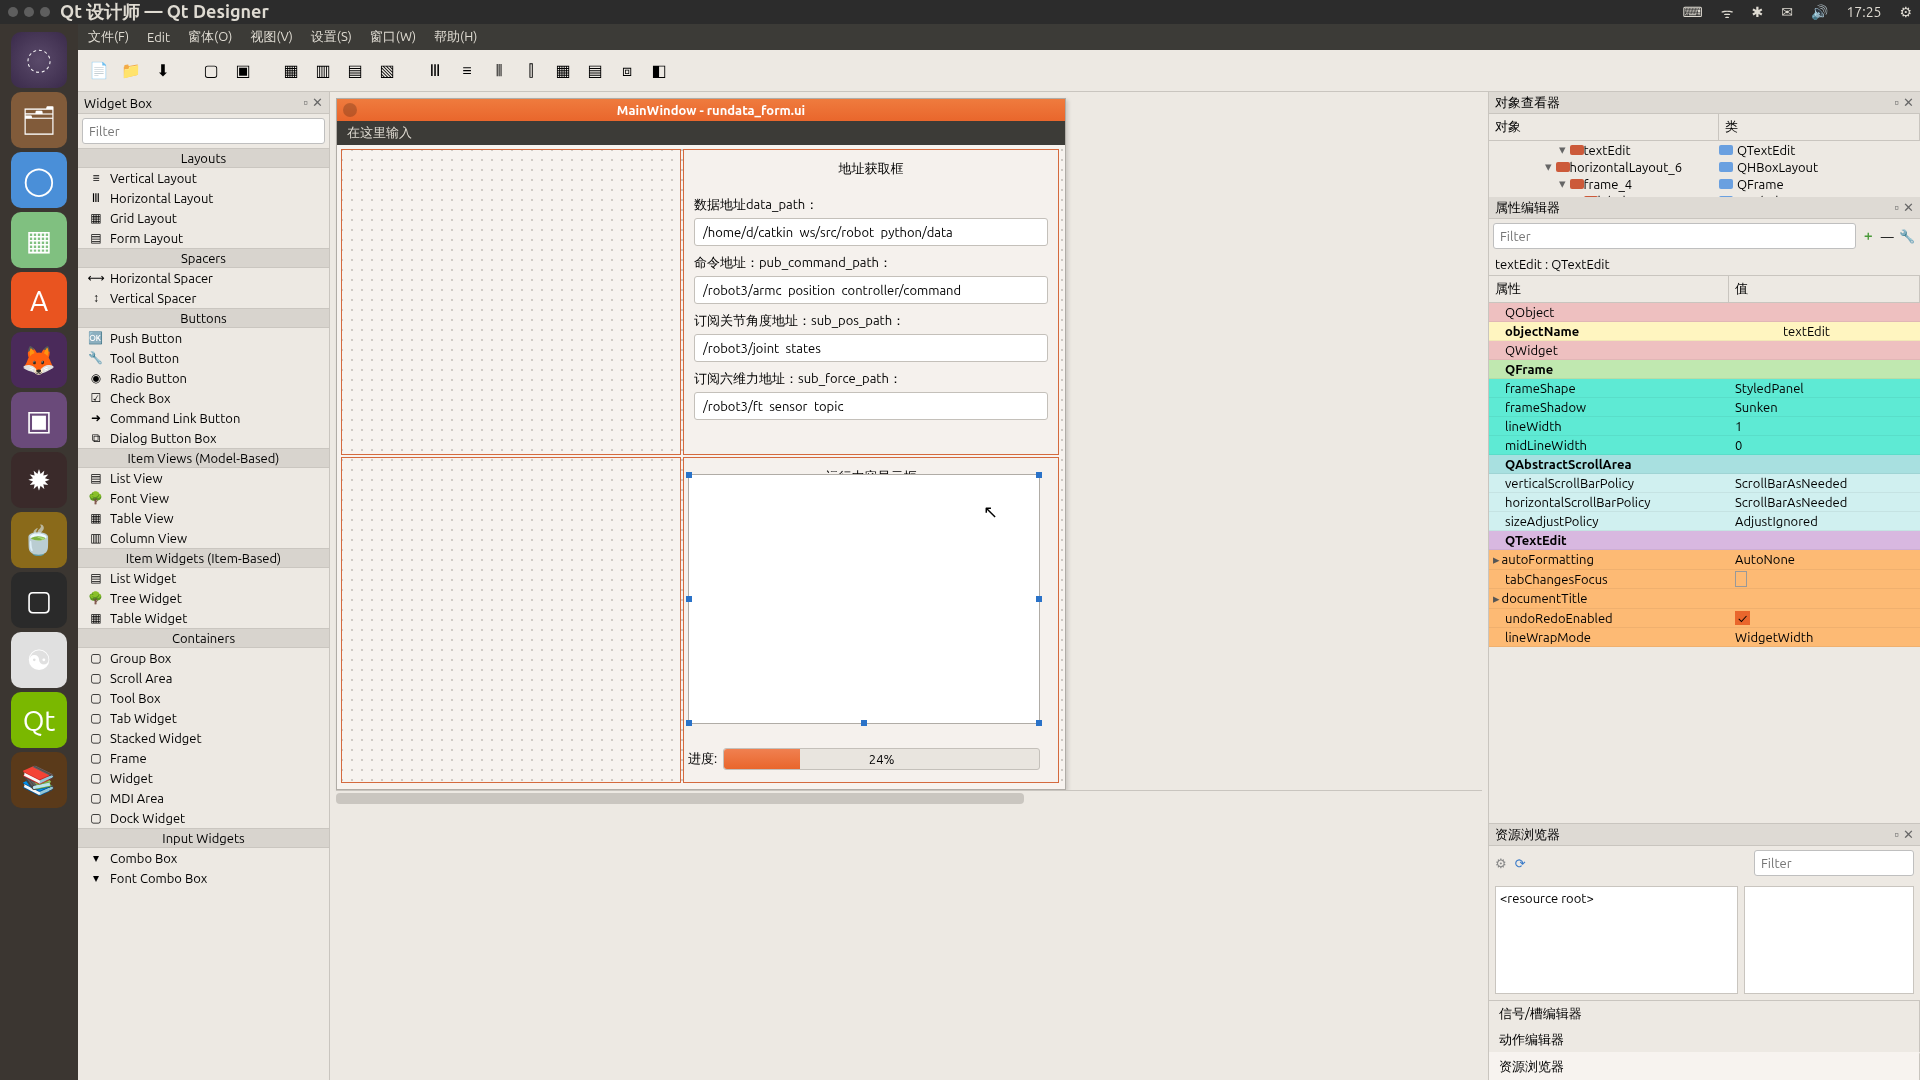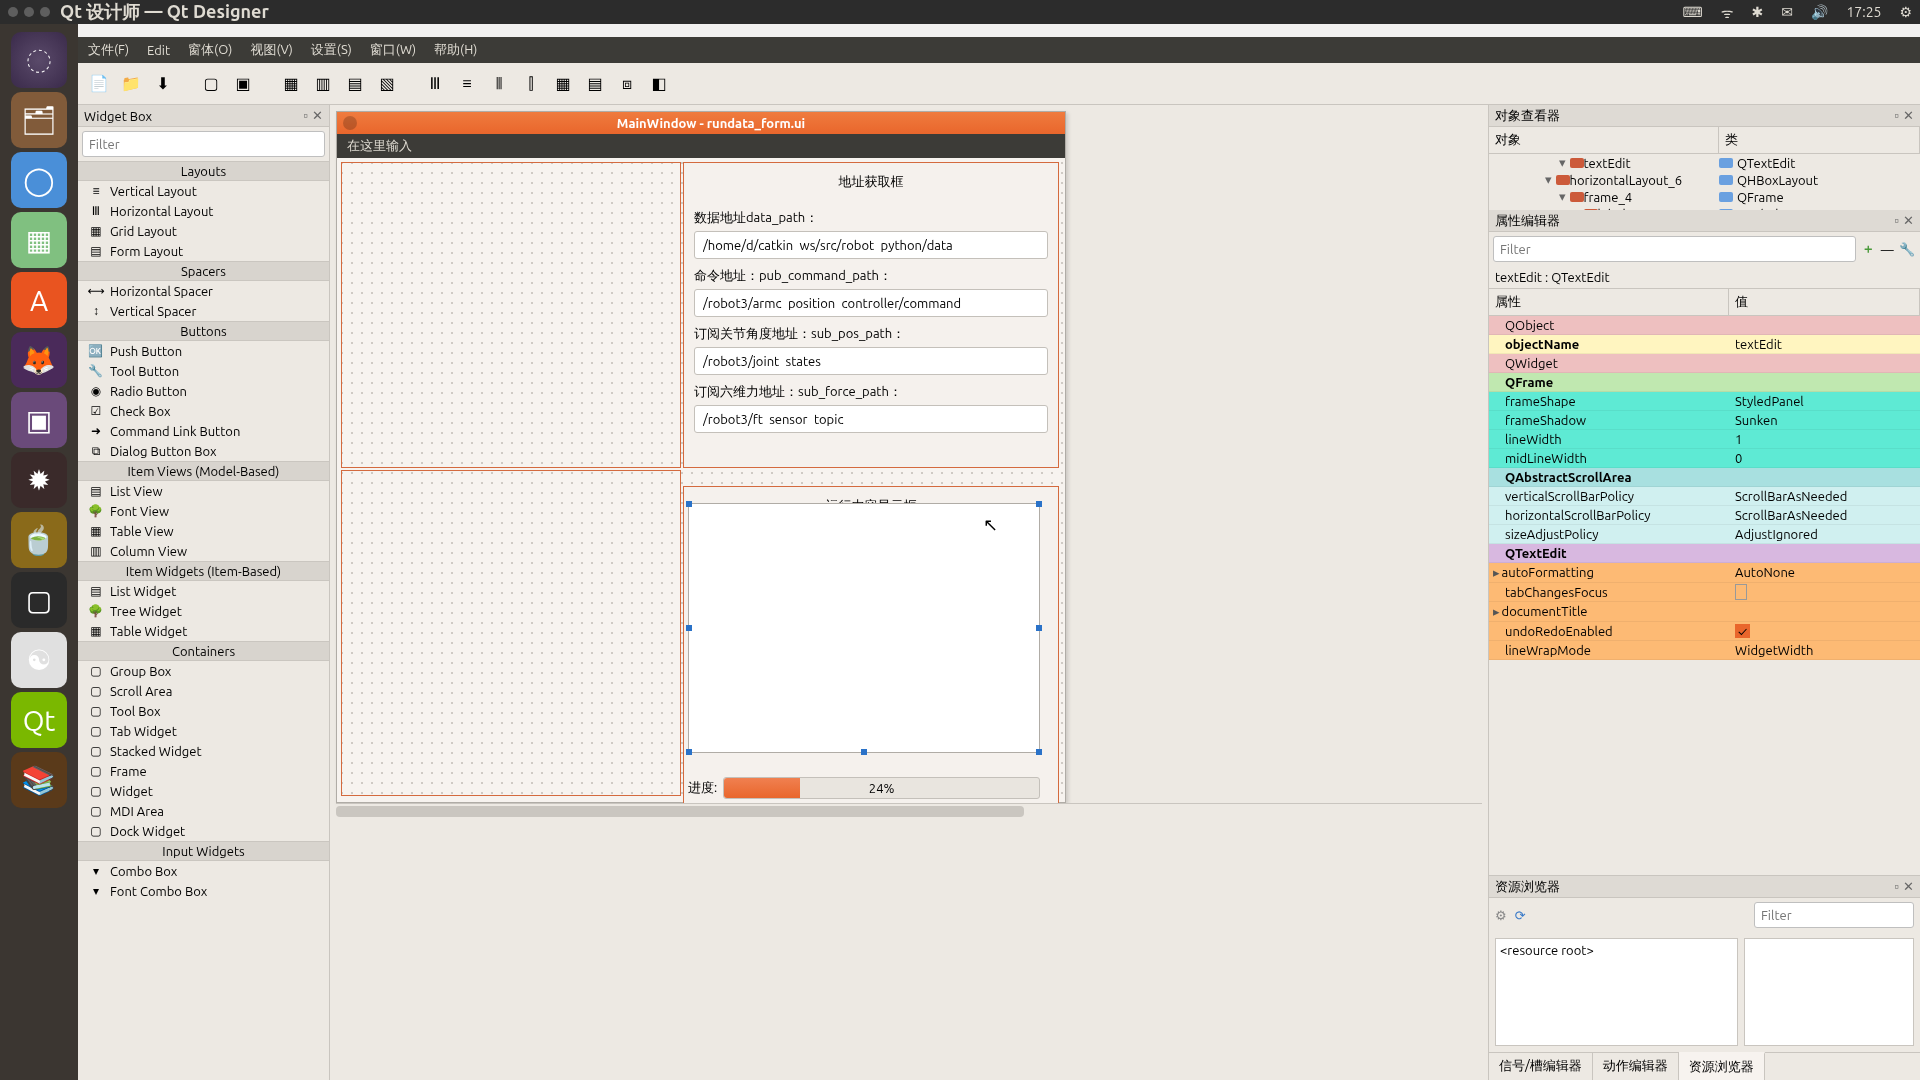--- a/index.html
+++ b/index.html
@@ -6,21 +6,21 @@
 body { background:#f2f1f0; width:1920px; height:1080px; overflow:hidden; position:relative; }
 .topbar { position:absolute; top:0; left:0; right:0; height:24px; background:#2c2c2c; color:#dfdbd2; display:flex; align-items:center; padding:0 8px; }
 .topbar .dots { display:flex; gap:6px; margin-right:10px; }
 .topbar .dot { width:10px; height:10px; border-radius:50%; background:#5e5e5e; }
 .topbar-title { font-size:18px; font-weight:bold; }
 .topbar-right { margin-left:auto; display:flex; gap:18px; align-items:center; }
 .topbar-right span { font-size:14px; }
 .launcher { position:absolute; left:0; top:24px; width:78px; bottom:0; background:#3b3631; display:flex; flex-direction:column; align-items:center; padding-top:8px; gap:4px; }
 .launcher .li { width:56px; height:56px; border-radius:10px; display:flex; align-items:center; justify-content:center; font-size:28px; color:#fff; }
 .li-ubuntu{background:radial-gradient(circle,#5a4a6a,#3a2a4a);} .li-files{background:#815b3a;} .li-chrome{background:#4a8fd8;} .li-calc{background:#80c080;} .li-soft{background:#e95420;} .li-ff{background:#4a2a5a;} .li-misc{background:#6a4a7a;} .li-ros{background:#3a2a2a;} .li-tea{background:#8a6a1a;} .li-term{background:#2a2a2a;} .li-weld{background:#e0e0e0;} .li-qt{background:#7ab800;} .li-xx{background:#5a3a1a;}
-.app { position:absolute; left:78px; top:24px; right:0; bottom:0; background:#ede9e3; display:flex; flex-direction:column;margin-top:13px; }
+.app { position:absolute; left:78px; top:24px; right:0; bottom:0; background:#ede9e3; display:flex; flex-direction:column; }
 .menubar { height:26px; background:#3c3b37; color:#dfdbd2; display:flex; align-items:center; padding:0 10px; gap:18px; }
 .menubar span { cursor:default; }
 .toolbar { height:42px; background:#ede9e3; border-bottom:1px solid #c9c5bf; display:flex; align-items:center; padding:0 8px; gap:6px; }
 .tb-ic { width:26px; height:26px; background:#ede9e3; border:1px solid transparent; border-radius:3px; display:flex; align-items:center; justify-content:center; font-size:16px; }
 .tb-sep { width:10px; }
 .ws { flex:1; display:flex; overflow:hidden; }
 .widgetbox { width:252px; background:#ede9e3; border-right:1px solid #c9c5bf; display:flex; flex-direction:column; }
 .panel-hdr { height:22px; background:#dedad4; border-bottom:1px solid #c9c5bf; display:flex; align-items:center; padding:0 6px; font-size:13px; justify-content:space-between; }
 .panel-hdr .icons { display:flex; gap:4px; font-size:10px; color:#666; }
 .wb-filter { margin:4px; height:26px; border:1px solid #bfbfbf; border-radius:3px; padding:0 6px; outline:none; background:#fff; }
@@ -29,21 +29,21 @@
 .wb-item { display:flex; align-items:center; gap:6px; padding:2px 6px 2px 10px; }
 .wb-ic { width:16px; height:16px; display:inline-flex; align-items:center; justify-content:center; font-size:12px; }
 .center { flex:1; overflow:auto; background:#ede9e3; padding:6px; }
 .design-win { width:730px; background:#fff; border:1px solid #b0aca6; box-shadow:2px 2px 4px rgba(0,0,0,.15); position:relative; }
 .dw-titlebar { height:22px; background:linear-gradient(#ef7b3e,#e9662c); color:#fff; display:flex; align-items:center; }
 .dw-tb-dot{ width:14px; height:14px; margin-left:6px; border-radius:50%; background:rgba(0,0,0,.2); }
 .dw-title { flex:1; text-align:center; font-weight:bold; font-size:13px; }
 .dw-menubar { height:24px; background:#3c3b37; color:#dfdbd2; display:flex; align-items:center; padding:0 10px; }
 .dw-body { position:relative; height:644px; background:#f7f3ef; background-image:radial-gradient(#cfcac4 1px, transparent 1px); background-size:10px 10px; }
 .cell { position:absolute; border:1px solid #d46a3e; }
-.cell-tl{left:4px;top:4px;width:340px;height:306px;} .cell-tr{left:346px;top:4px;width:376px;height:306px;background:#f5f1ed;} .cell-bl{left:4px;top:312px;width:340px;height:326px;} .cell-br{left:346px;top:328px;width:376px;height:326px;background:#f5f1ed;}
+.cell-tl{left:4px;top:4px;width:340px;height:306px;} .cell-tr{left:346px;top:4px;width:376px;height:306px;background:#f5f1ed;} .cell-bl{left:4px;top:312px;width:340px;height:326px;} .cell-br{left:346px;top:312px;width:376px;height:326px;background:#f5f1ed;}
 .cell-tr, .cell-br { padding:8px 10px; }
 .grp-title { text-align:center; padding:2px 0 10px; }
 .lbl { margin:8px 0 4px; }
 .fld { width:100%; height:28px; border:1px solid #c4c0ba; border-radius:3px; padding:0 8px; background:#fff; outline:none; }
 .textedit-sel { position:absolute; left:4px; top:16px; width:352px; height:250px; background:#fff; border:1px solid #b0aca6; }
 .hnd { position:absolute; width:6px; height:6px; background:#2a72c8; }
 .progress-row { position:absolute; left:4px; bottom:12px; width:352px; display:flex; align-items:center; gap:6px; }
 .progress-bar { flex:1; height:22px; background:#e9e5df; border:1px solid #c4c0ba; border-radius:3px; position:relative; display:flex; align-items:center; justify-content:center; }
 .progress-fill { position:absolute; left:0; top:0; bottom:0; width:24%; background:linear-gradient(#f08050,#e9662c); border-radius:3px 0 0 3px; }
 .right { width:432px; background:#ede9e3; border-left:1px solid #c9c5bf; display:flex; flex-direction:column; }
@@ -56,28 +56,28 @@
 .tr-ic{width:14px;height:10px;background:#cc5a3a;display:inline-block;border-radius:2px;}
 .tr-ic2{width:14px;height:10px;background:#6aa0e0;display:inline-block;border-radius:2px;}
 .prop { flex:1; overflow:auto; }
 .prop-filter-row { display:flex; align-items:center; gap:6px; padding:4px; }
 .prop-filter-row input { flex:1; height:26px; border:1px solid #bfbfbf; border-radius:3px; padding:0 6px; }
 .prop-target { padding:4px 6px; border-bottom:1px solid #c9c5bf; }
 .prop-cols { display:flex; border-bottom:1px solid #c9c5bf; }
 .prop-cols div { padding:4px 6px; border-right:1px solid #c9c5bf; }
 .pr { display:flex; border-bottom:1px solid rgba(0,0,0,.05);justify-content:center; }
 .pr .pc1{width:240px;padding:2px 6px 2px 16px;} .pr .pc2{flex:1;padding:2px 6px;}
-.pr-obj{background:#eec0c0;} .pr-objname{background:#fff5c0;} .pr-widg{background:#eec0c0;} .pr-frame{background:#c0e8b0;font-weight:bold;} .pr-g{background:#5eead4;} .pr-scroll{background:#a8e0e0;font-weight:bold;} .pr-s{background:#d0f0f0;} .pr-te{background:#d8b8e0;font-weight:bold;} .pr-p{background:#fdba74;}
+.pr-obj{background:#eec0c0;} .pr-objname{background:#fff5c0;gap:48px;} .pr-widg{background:#eec0c0;} .pr-frame{background:#c0e8b0;font-weight:bold;} .pr-g{background:#5eead4;} .pr-scroll{background:#a8e0e0;font-weight:bold;} .pr-s{background:#d0f0f0;} .pr-te{background:#d8b8e0;font-weight:bold;} .pr-p{background:#fdba74;}
 .res { border-top:1px solid #c9c5bf; }
 .res-body { height:120px; display:flex; gap:6px; padding:6px; }
 .res-tree { flex:1; border:1px solid #c9c5bf; background:#fff; padding:4px; }
 .res-prev { width:170px; border:1px solid #c9c5bf; background:#fff; }
 .res-toolbar { display:flex; align-items:center; padding:4px 6px; gap:8px; }
 .res-filter { margin-left:auto; width:160px; height:26px; border:1px solid #bfbfbf; border-radius:3px; padding:0 6px; }
-.tabs { display:flex; border-top:1px solid #c9c5bf; }
+.tabs { display:flex; border-top:1px solid #c9c5bf;flex-direction:column; }
 .tab { padding:4px 10px; border-right:1px solid #c9c5bf; background:#ede9e3; }
 .tab.active { background:#f7f3ef; border-top:2px solid #f7f3ef; margin-top:-1px; }
 .cursor { position:absolute; pointer-events:none; font-size:18px; }
 .hscroll { height:16px; background:#ede9e3; border-top:1px solid #c9c5bf; position:relative; }
 .hscroll .thumb{position:absolute;left:0;width:60%;top:2px;bottom:2px;background:#cac6c0;border-radius:4px;}
 </style>
 </head>
 <body>
 
 <div class="topbar">

